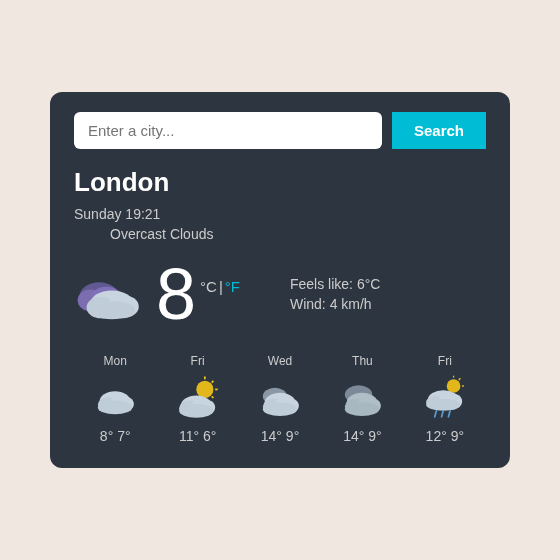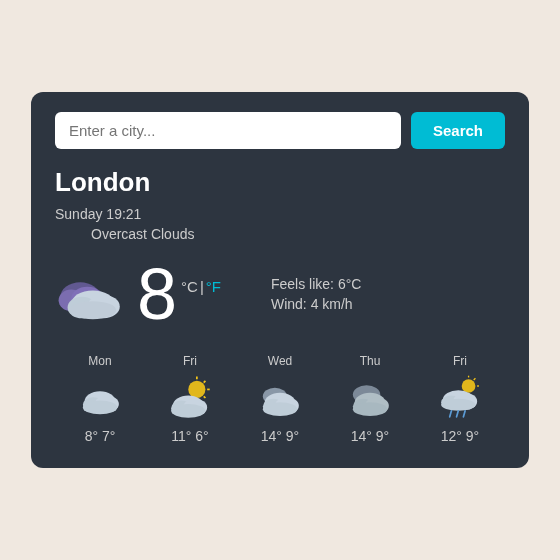--- a/index.html
+++ b/index.html
@@ -11,21 +11,21 @@
       display: flex;
       align-items: center;
       justify-content: center;
       font-family: 'Segoe UI', Arial, sans-serif;
     }
 
     .card {
       background-color: #2d3540;
       border-radius: 12px;
       padding: 20px 24px 24px;
-      width: 498px;
+      width: 460px;
       color: #fff;
     }
 
     .search-row {
       display: flex;
       gap: 10px;
       margin-bottom: 18px;
     }
 
     .search-input {
@@ -36,21 +36,21 @@
       font-size: 15px;
       color: #555;
       background: #fff;
       outline: none;
     }
 
     .search-button {
       background: #00bcd4;
       color: #fff;
       border: none;
-      border-radius: 6px;
+      border-radius: 0;
       padding: 10px 22px;
       font-size: 15px;
       font-weight: 600;
       cursor: pointer;
       white-space: nowrap;
     }
 
     .city-name {
       font-size: 26px;
       font-weight: 700;

